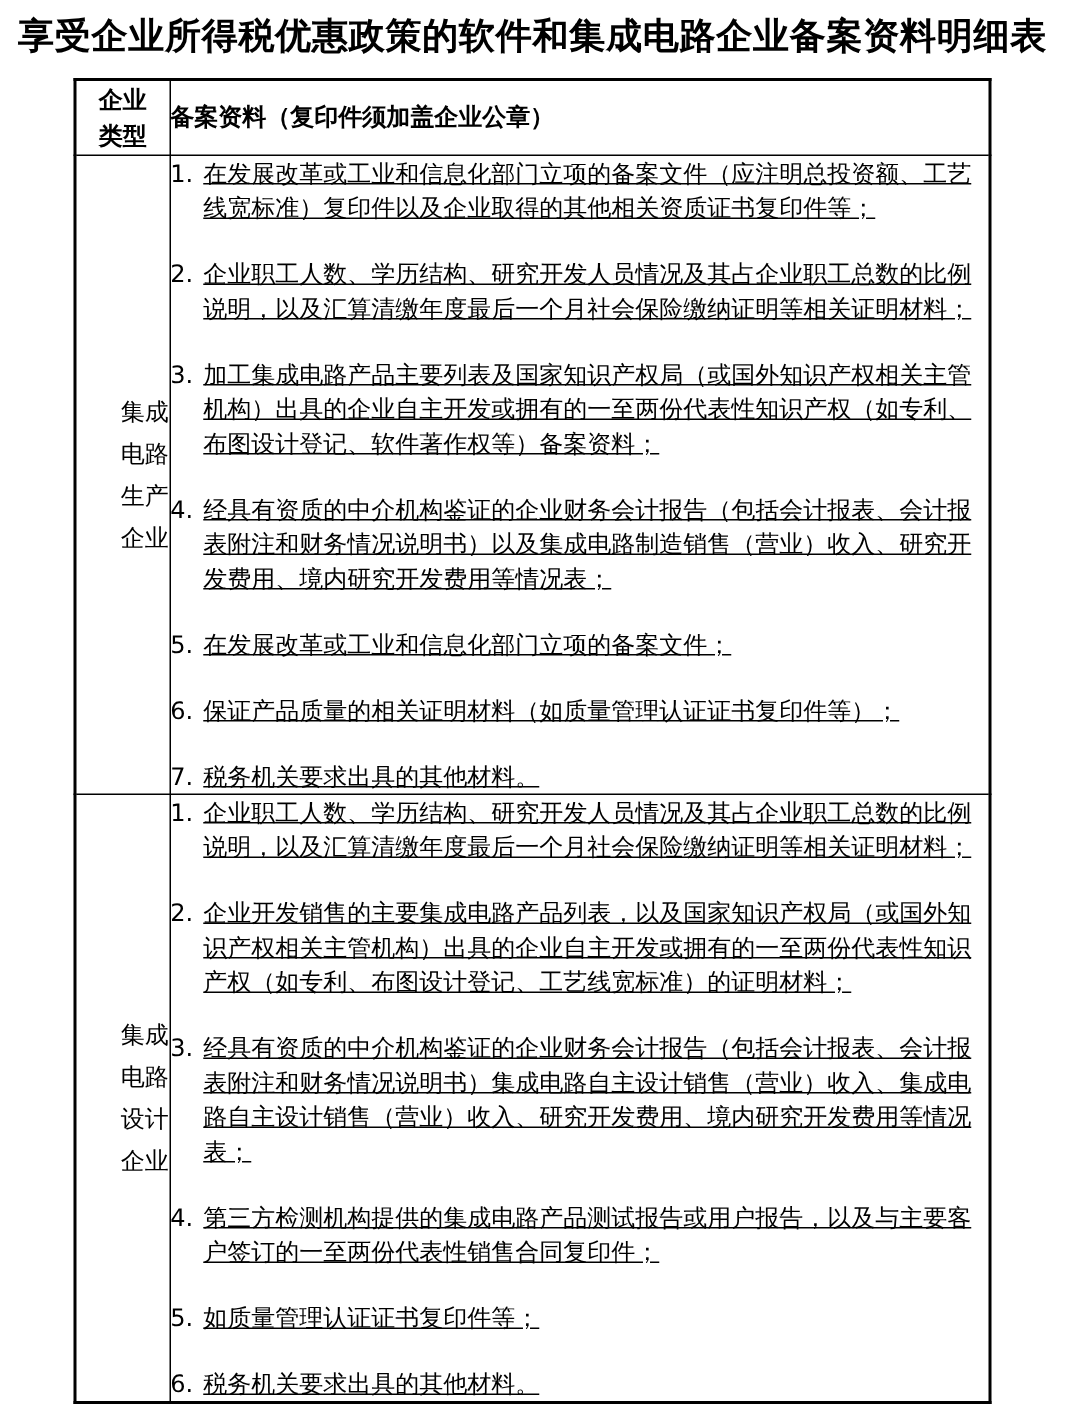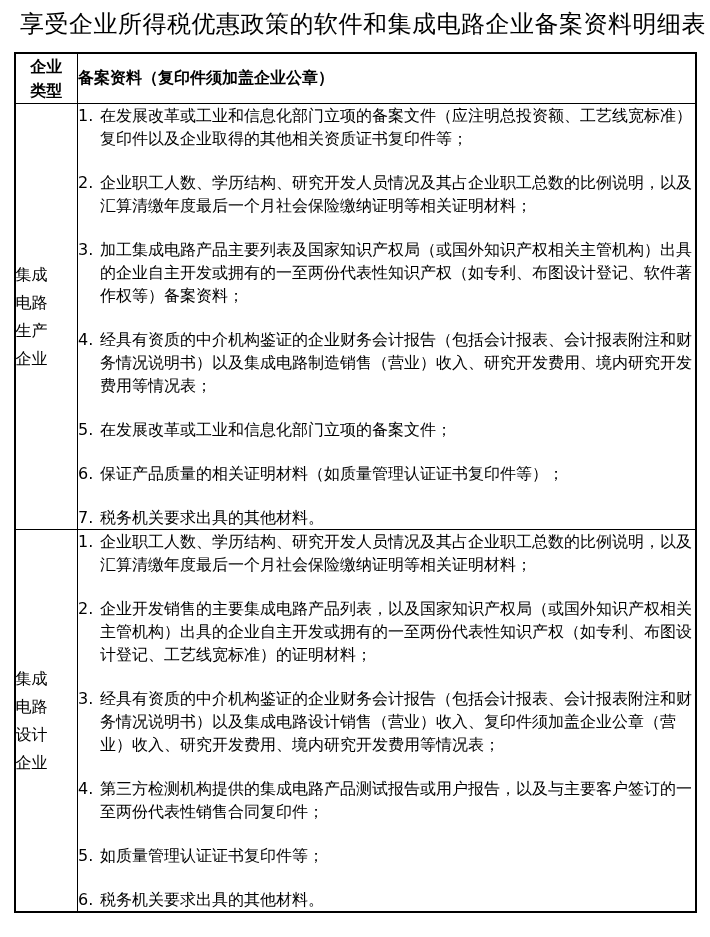--- a/index.html
+++ b/index.html
@@ -8,32 +8,32 @@
     background: #ffffff;
   }
   body {
     width: 710px;
     height: 937px;
     overflow: hidden;
     font-family: "DejaVu Sans", sans-serif;
     color: #000000;
   }
   .doc-title {
-    text-align: right;
-    font-weight: normal;
+    text-align: center;
+    font-weight: bold;
     font-size: 24px;
     line-height: 30px;
     margin: 9px 4px 13px 4px;
     letter-spacing: 0.5px;
     white-space: nowrap;
   }
   table.filing-table {
     border-collapse: collapse;
     table-layout: fixed;
-    width: 683px;
+    width: 612px;
     margin: 0 auto;
     border: 2px solid #000000;
   }
   table.filing-table th,
   table.filing-table td {
     border: 1px solid #000000;
     padding: 0;
   }
   col.type-col   { width: 63px; }
   th.header-type {
@@ -44,21 +44,21 @@
     vertical-align: middle;
     height: 49px;
   }
   th.header-materials {
     font-weight: bold;
     font-size: 16px;
     text-align: left;
     vertical-align: middle;
   }
   td.type-cell {
-    text-align: left;
+    text-align: right;
     vertical-align: middle;
     font-size: 16px;
     line-height: 28px;
   }
   td.materials-cell {
     vertical-align: middle;
     padding: 8px 14px 6px 12px;
     font-size: 16px;
   }
   .material-item {
@@ -69,20 +69,21 @@
   }
   .material-item:last-child { margin-bottom: 0; }
   .item-num {
     flex: none;
     width: 22px;
     line-height: 23px;
   }
   .item-text {
     flex: 1;
     line-height: 23px;
+    text-decoration: underline;
   }
 </style>
 </head>
 <body>
 
 <div class="doc-title">享受企业所得税优惠政策的软件和集成电路企业备案资料明细表</div>
 
 <table class="filing-table">
   <colgroup>
     <col class="type-col">
@@ -147,21 +148,21 @@
         <div class="material-item">
           <span class="item-num">1.</span>
           <span class="item-text">企业职工人数、学历结构、研究开发人员情况及其占企业职工总数的比例说明，以及汇算清缴年度最后一个月社会保险缴纳证明等相关证明材料；</span>
         </div>
         <div class="material-item">
           <span class="item-num">2.</span>
           <span class="item-text">企业开发销售的主要集成电路产品列表，以及国家知识产权局（或国外知识产权相关主管机构）出具的企业自主开发或拥有的一至两份代表性知识产权（如专利、布图设计登记、工艺线宽标准）的证明材料；</span>
         </div>
         <div class="material-item">
           <span class="item-num">3.</span>
-          <span class="item-text">经具有资质的中介机构鉴证的企业财务会计报告（包括会计报表、会计报表附注和财务情况说明书）以及集成电路设计销售（营业）收入、复印件须加盖企业公章（营业）收入、研究开发费用、境内研究开发费用等情况表；</span>
+          <span class="item-text">经具有资质的中介机构鉴证的企业财务会计报告（包括会计报表、会计报表附注和财务情况说明书）集成电路自主设计销售（营业）收入、集成电路自主设计销售（营业）收入、研究开发费用、境内研究开发费用等情况表；</span>
         </div>
         <div class="material-item">
           <span class="item-num">4.</span>
           <span class="item-text">第三方检测机构提供的集成电路产品测试报告或用户报告，以及与主要客户签订的一至两份代表性销售合同复印件；</span>
         </div>
         <div class="material-item">
           <span class="item-num">5.</span>
           <span class="item-text">如质量管理认证证书复印件等；</span>
         </div>
         <div class="material-item">

